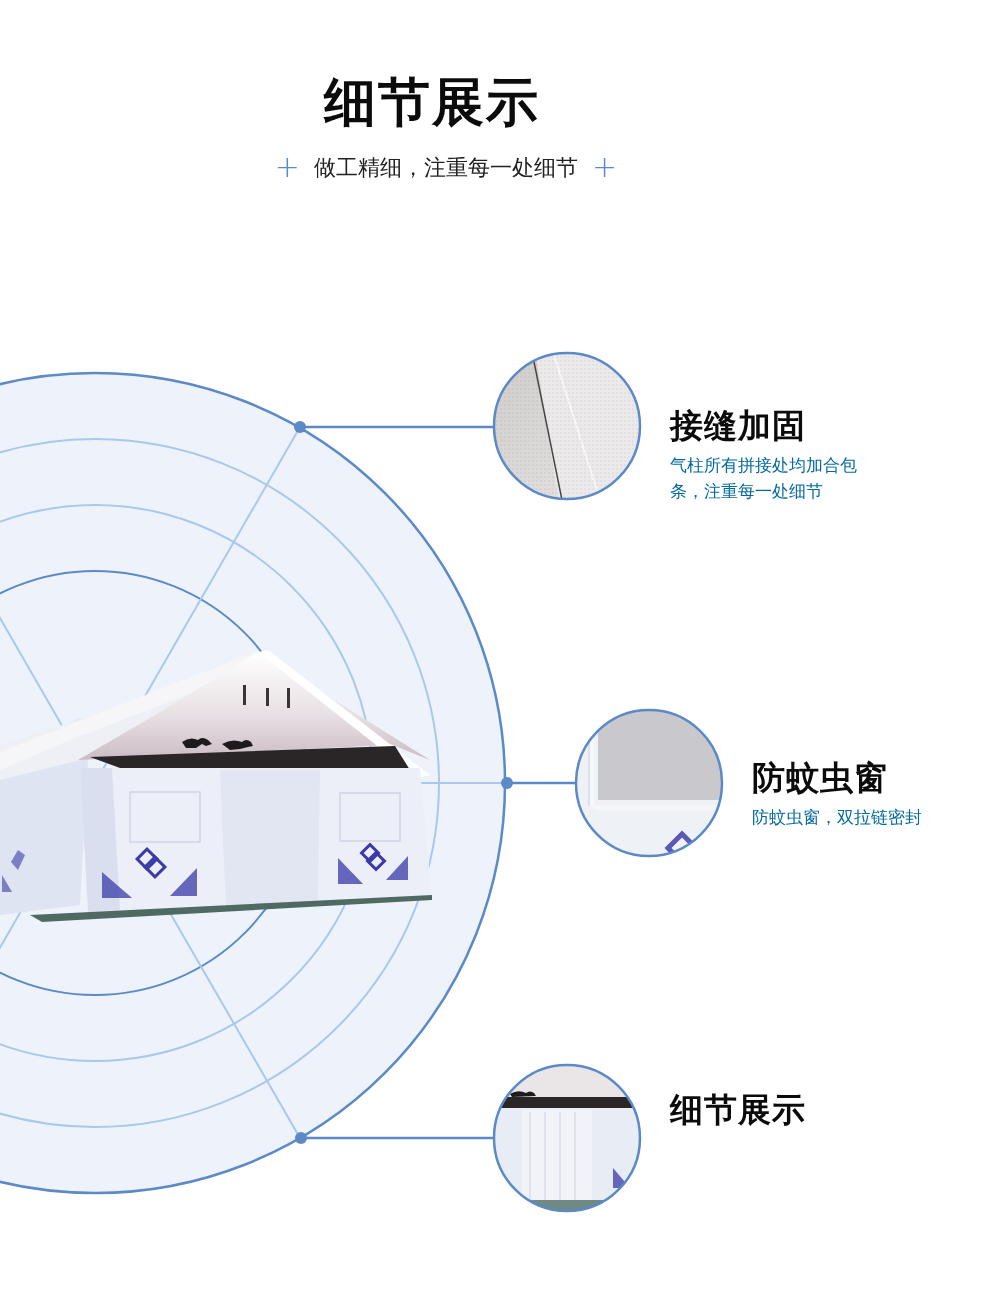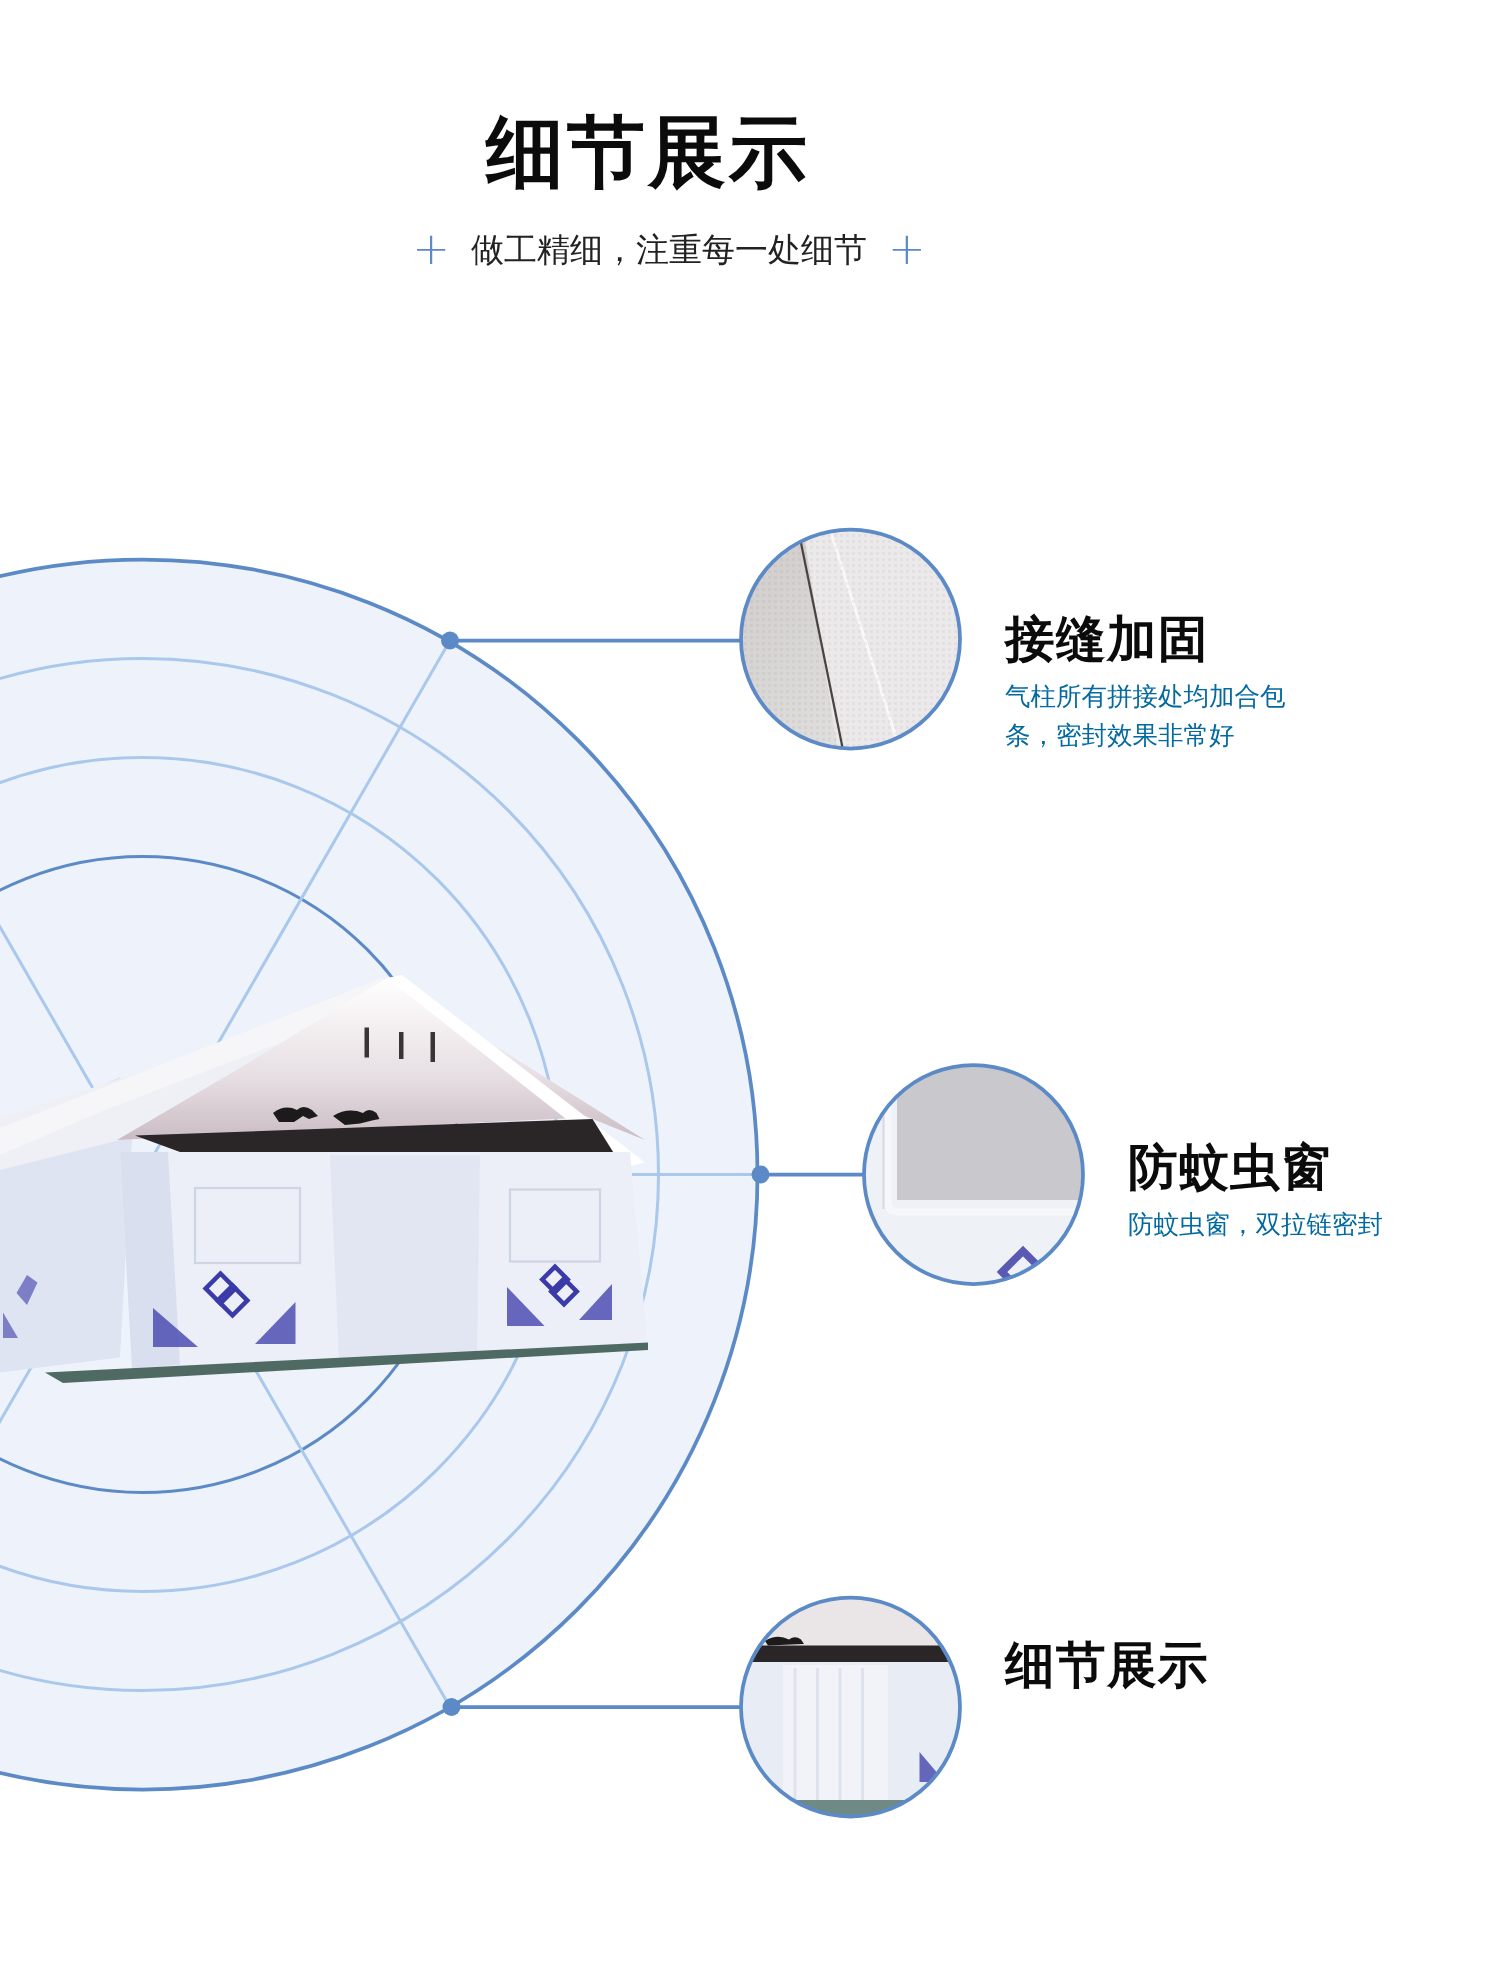--- a/index.html
+++ b/index.html
@@ -150,21 +150,21 @@
       <polygon points="613,1168 613,1188 630,1188" fill="#3a3aa8" opacity="0.75"></polygon>
     </g>
     <circle cx="567" cy="1138" r="73" fill="none" stroke="#5b8ac6" stroke-width="2.5"></circle>
   </g>
 </svg>
 
 <div class="feature" style="left:670px; top:376px;margin-top:30px;">
   <div class="ftitle">接缝加固</div>
   <div class="fdesc">
     <div>气柱所有拼接处均加合包</div>
-    <div>条，密封效果非常好</div>
+    <div>条，注重每一处细节</div>
   </div>
 </div>
 
 <div class="feature" style="left:752px; top:758px;">
   <div class="ftitle">防蚊虫窗</div>
   <div class="fdesc">
     <div>防蚊虫窗，双拉链密封</div>
   </div>
 </div>
 

